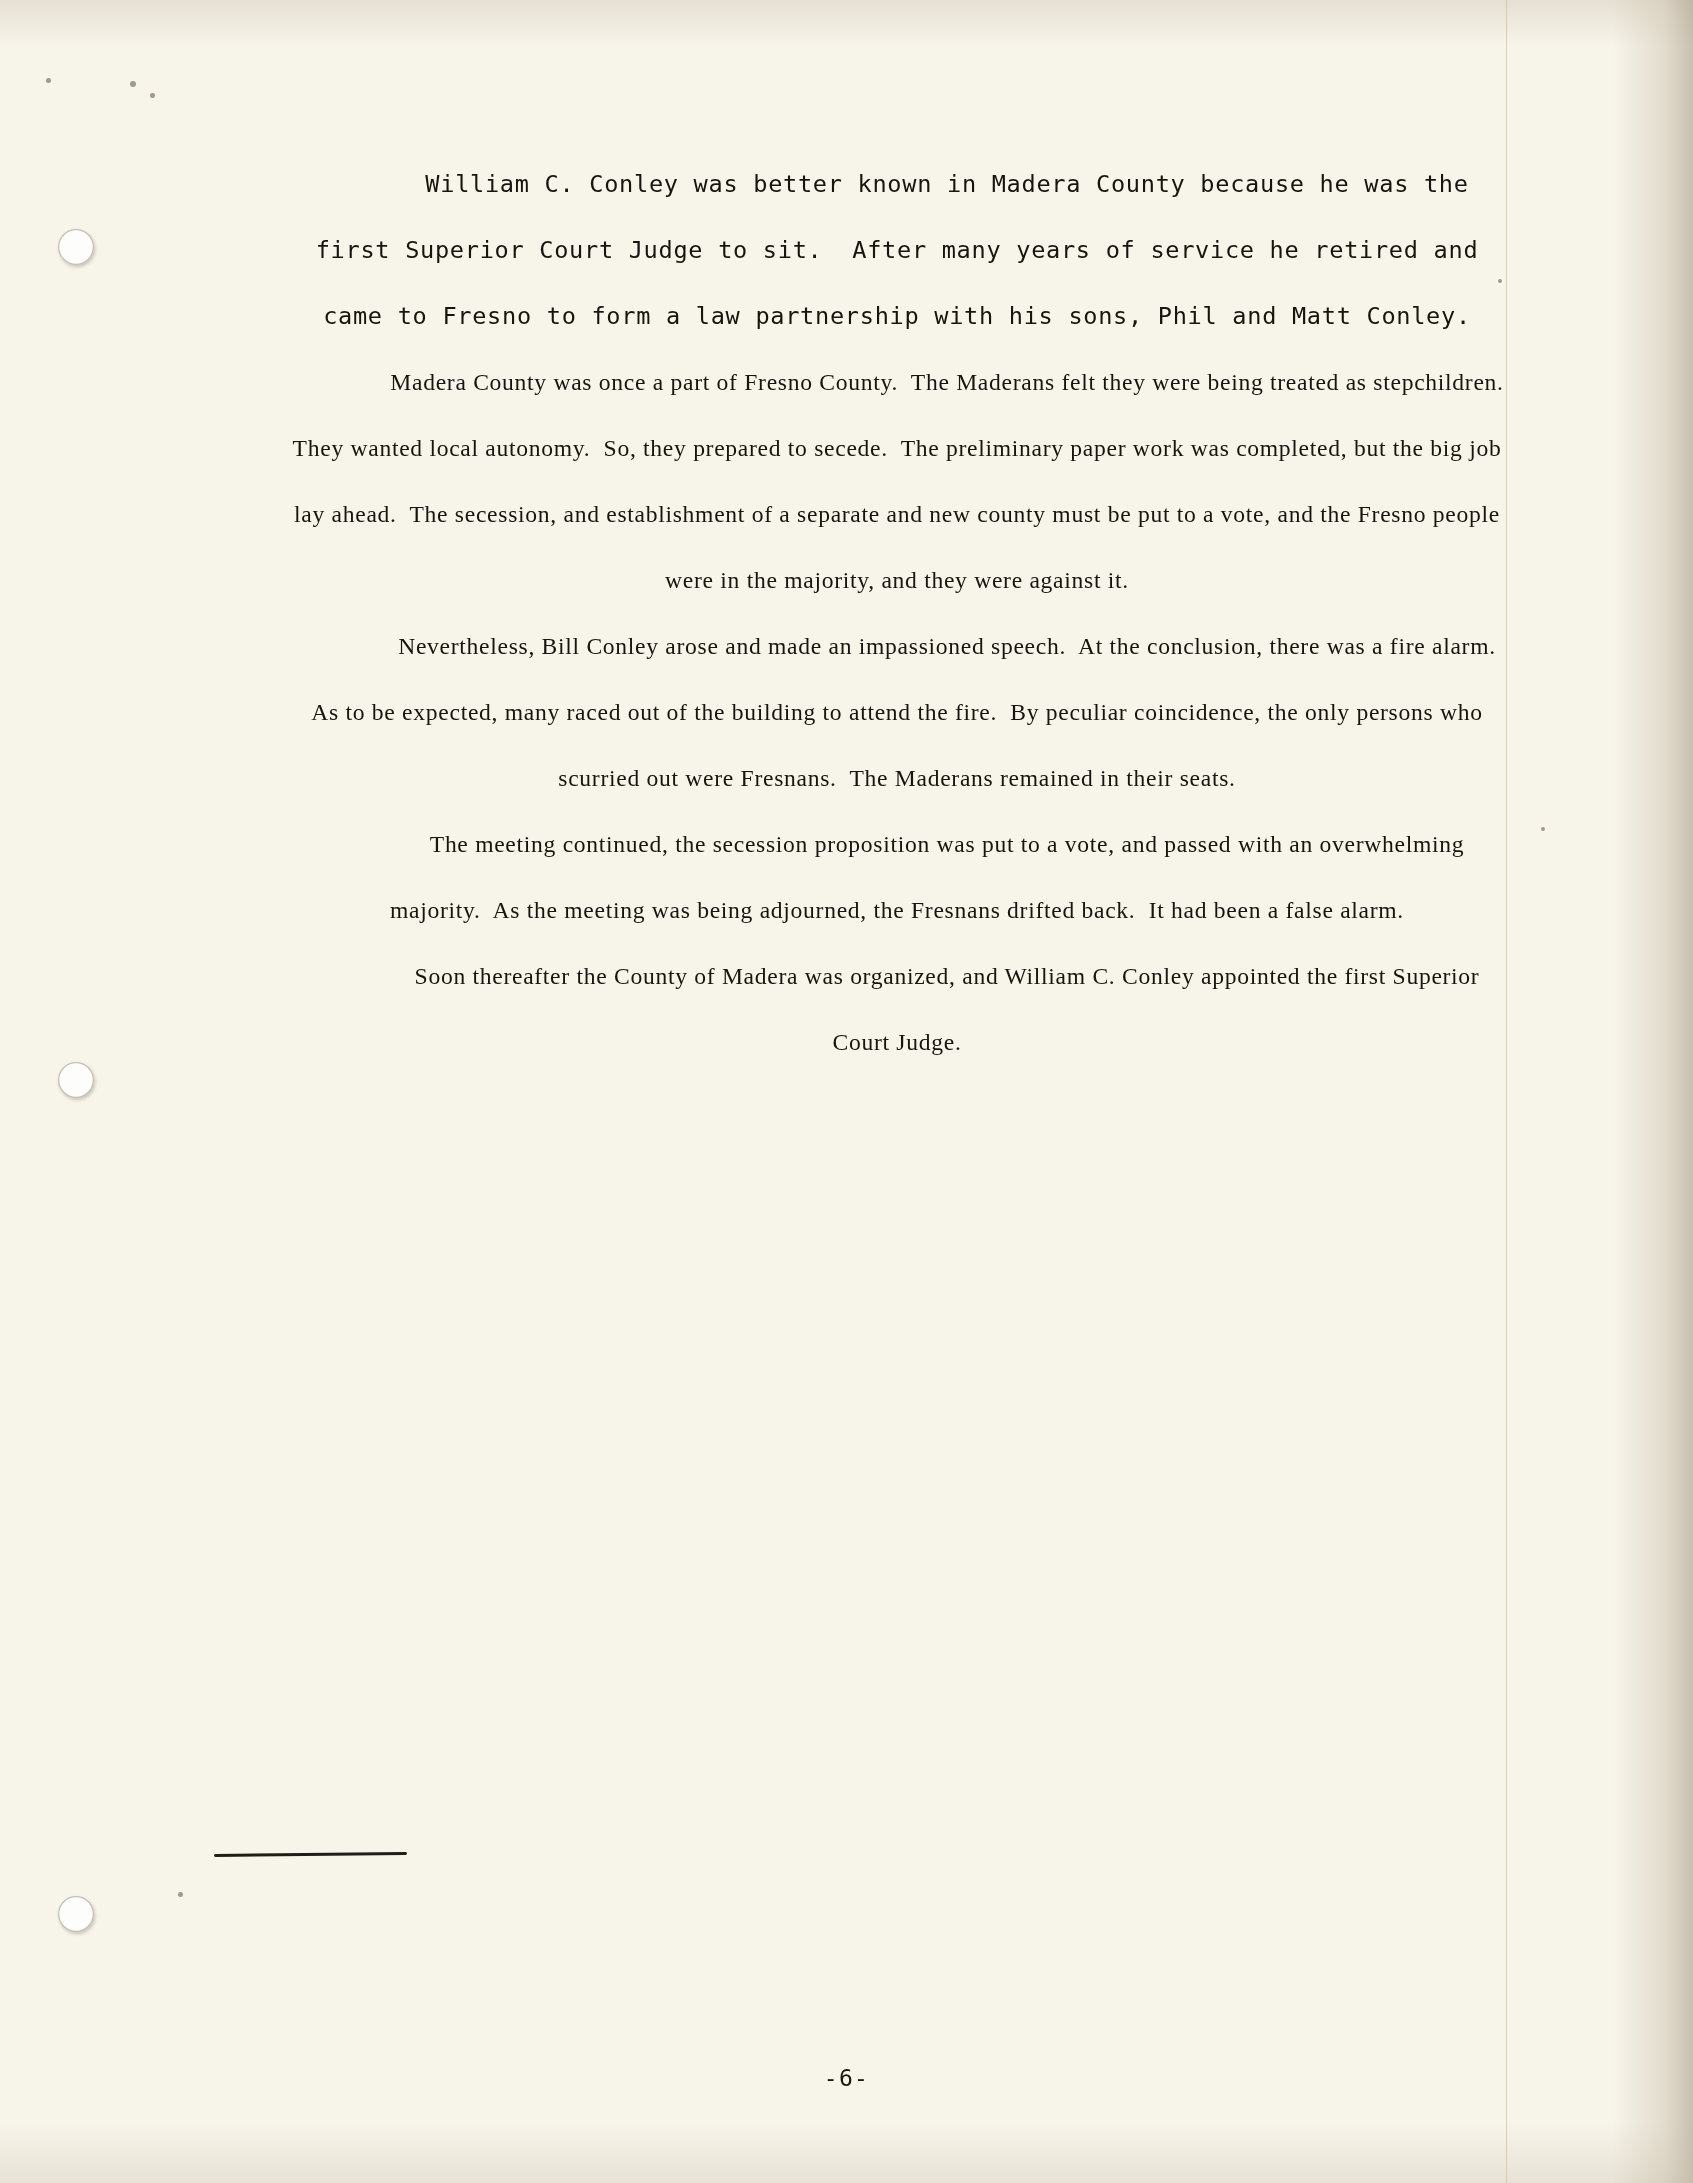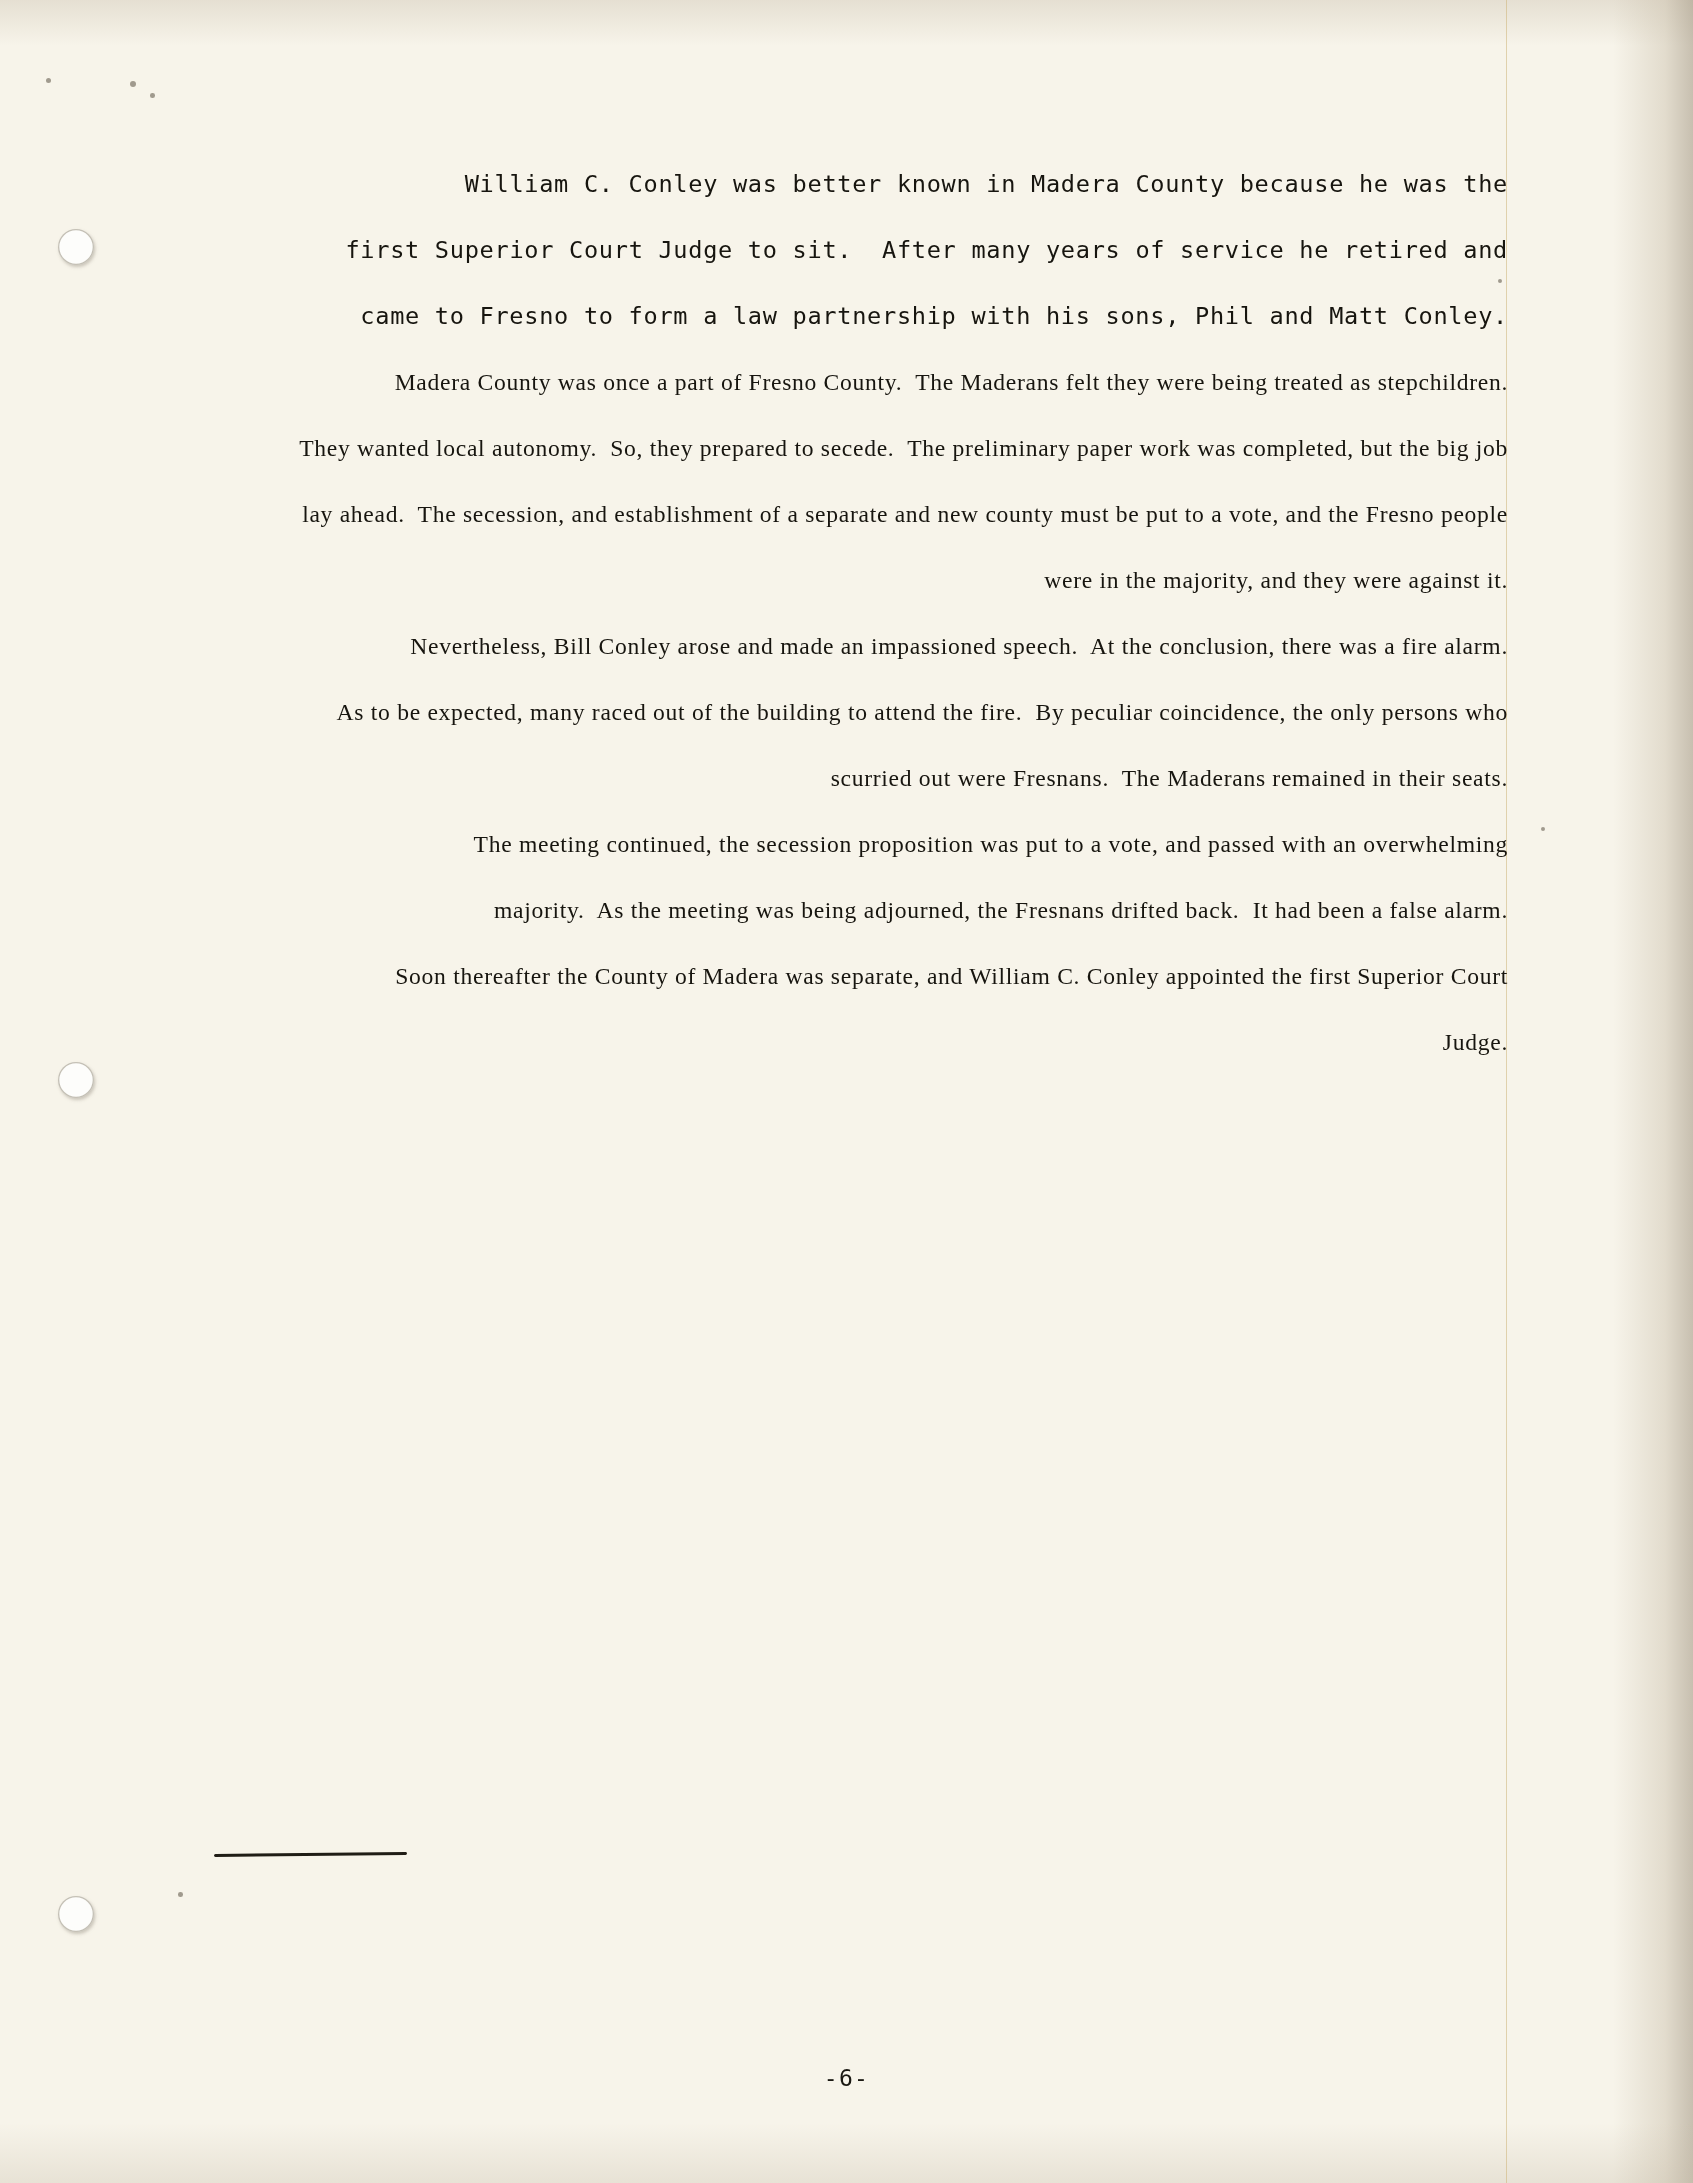--- a/index.html
+++ b/index.html
@@ -76,21 +76,21 @@
     width: 1222px;
   }
   .para {
     margin: 0 0 0 0;
     color: #17150f;
     font-size: 23.6px;
     line-height: 66px;
     letter-spacing: 0.7px;
     white-space: pre-wrap;
     text-indent: 100px;
-    text-align: right;
+    text-align: center;
   }
   .para + .para { margin-top: 0; font-family: Liberation Serif, serif; }
 
   .underline-mark {
     position: absolute;
     left: 214px;
     top: 1853px;
     width: 193px;
     height: 3.3px;
     background: #201d16;
@@ -130,21 +130,21 @@
   <div class="speck" style="left:150px; top:93px; width:4.6px; height:4.6px;"></div>
   <div class="speck" style="left:1498px; top:279px; width:4px; height:4px;"></div>
   <div class="speck" style="left:1541px; top:827px; width:4px; height:4px;"></div>
   <div class="speck" style="left:178px; top:1892px; width:4.6px; height:4.6px;"></div>
 
   <div class="body-text">
     <p class="para">William C. Conley was better known in Madera County because he was the first Superior Court Judge to sit.  After many years of service he retired and came to Fresno to form a law partnership with his sons, Phil and Matt Conley.</p>
     <p class="para">Madera County was once a part of Fresno County.  The Maderans felt they were being treated as stepchildren.  They wanted local autonomy.  So, they prepared to secede.  The preliminary paper work was completed, but the big job lay ahead.  The secession, and establishment of a separate and new county must be put to a vote, and the Fresno people were in the majority, and they were against it.</p>
     <p class="para">Nevertheless, Bill Conley arose and made an impassioned speech.  At the conclusion, there was a fire alarm.  As to be expected, many raced out of the building to attend the fire.  By peculiar coincidence, the only persons who scurried out were Fresnans.  The Maderans remained in their seats.</p>
     <p class="para">The meeting continued, the secession proposition was put to a vote, and passed with an overwhelming majority.  As the meeting was being adjourned, the Fresnans drifted back.  It had been a false alarm.</p>
-    <p class="para">Soon thereafter the County of Madera was separate, and William C. Conley appointed the first Superior Court Judge.</p>
+    <p class="para">Soon thereafter the County of Madera was organized, and William C. Conley appointed the first Superior Court Judge.</p>
   </div>
 
   <div class="underline-mark"></div>
 
   <div class="page-number">-6-</div>
 
 </div>
 
 
 </body></html>

